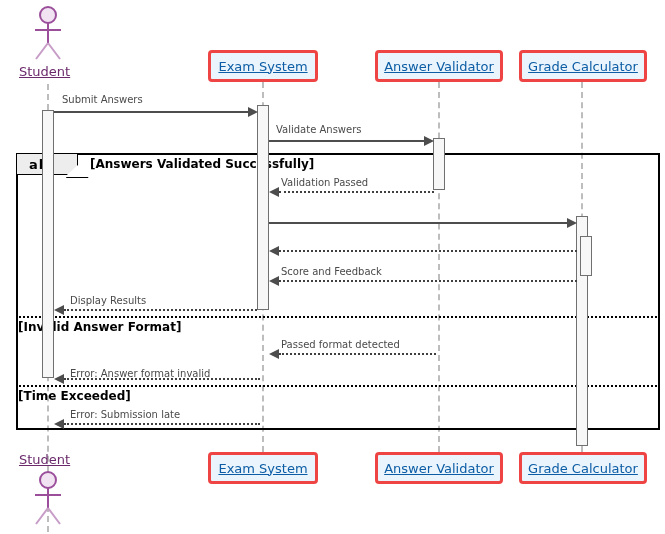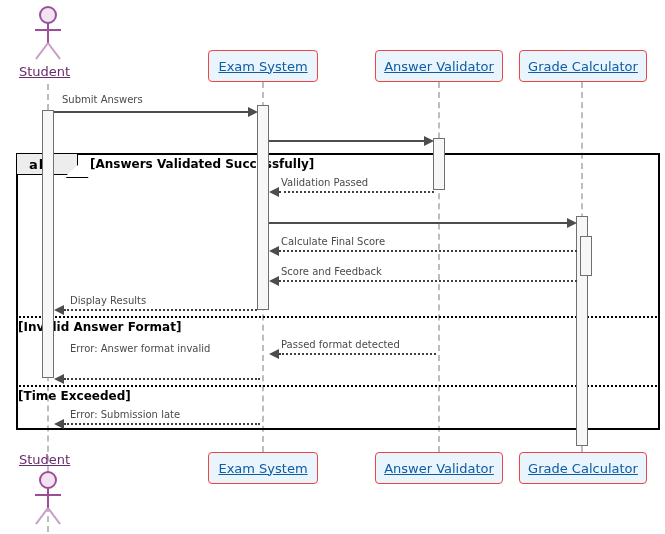--- a/index.html
+++ b/index.html
@@ -10,21 +10,21 @@
     font-family:"DejaVu Sans","Liberation Sans",sans-serif;
     overflow:hidden;
   }
   #diagram{position:relative;width:665px;height:534px;}
 
   
   .pbox{
     position:absolute;
     box-sizing:border-box;
     background:#EAF4FC;
-    border:1px solid #ef4444;
+    border:3px solid #ef4444;
     border-radius:4px;
     display:flex;align-items:center;justify-content:center;
   }
   .pbox .plabel{
     font-size:13px;
     color:#0C5DA5;
     text-decoration:underline;
     white-space:nowrap;
     letter-spacing:0px;
   }
@@ -150,47 +150,47 @@
   <div class="activation" style="left:42px;  top:110px; height:268px;"></div>
   <div class="activation" style="left:257px; top:105px; height:205px;"></div>
   <div class="activation" style="left:433px; top:138px; height:52px;"></div>
   <div class="activation" style="left:576px; top:216px; height:230px;"></div>
   <div class="activation" style="left:580px; top:236px; height:40px;"></div>
 
   <div class="msg-text" style="left:62px; top:94px;">Submit Answers</div>
   <div class="msg-line" style="left:54px; top:111px; width:199px;"></div>
   <div class="arrow-head arrow-right" style="left:248px; top:107px;"></div>
 
+  <div class="msg-text" style="left:276px; top:124px;">Validate Answers</div>
   <div class="msg-line" style="left:269px; top:140px; width:160px;"></div>
   <div class="arrow-head arrow-right" style="left:424px; top:136px;"></div>
 
   <div class="msg-text" style="left:281px; top:177px;text-align:center;">Validation Passed</div>
   <div class="msg-line dotted" style="left:279px; top:191px; width:155px;"></div>
   <div class="arrow-head arrow-left" style="left:269px; top:187px;"></div>
 
   <div class="msg-line" style="left:269px; top:222px; width:303px;"></div>
   <div class="arrow-head arrow-right" style="left:567px; top:218px;"></div>
 
-  <div class="msg-text" style="left:281px; top:236px;">Calculate Final Score</div>
   <div class="msg-line dotted" style="left:279px; top:250px; width:298px;"></div>
   <div class="arrow-head arrow-left" style="left:269px; top:246px;"></div>
 
   <div class="msg-text" style="left:281px; top:266px;">Score and Feedback</div>
   <div class="msg-line dotted" style="left:279px; top:280px; width:298px;"></div>
   <div class="arrow-head arrow-left" style="left:269px; top:276px;"></div>
 
   <div class="msg-text" style="left:70px; top:295px;">Display Results</div>
   <div class="msg-line dotted" style="left:64px; top:309px; width:193px;"></div>
   <div class="arrow-head arrow-left" style="left:54px; top:305px;"></div>
 
   <div class="msg-text" style="left:281px; top:339px;">Passed format detected</div>
   <div class="msg-line dotted" style="left:279px; top:353px; width:157px;"></div>
   <div class="arrow-head arrow-left" style="left:269px; top:349px;"></div>
 
-  <div class="msg-text" style="left:70px; top:343px;">Error: Answer format invalid</div>
+  <div class="msg-text" style="left:70px; top:368px;">Error: Answer format invalid</div>
   <div class="msg-line dotted" style="left:64px; top:378px; width:196px;"></div>
   <div class="arrow-head arrow-left" style="left:54px; top:374px;"></div>
 
   <div class="msg-text" style="left:70px; top:409px;">Error: Submission late</div>
   <div class="msg-line dotted" style="left:64px; top:423px; width:196px;"></div>
   <div class="arrow-head arrow-left" style="left:54px; top:419px;"></div>
 
   <svg class="actor-svg" style="left:30px; top:6px;" width="36" height="56" viewBox="0 0 36 56">
     <circle cx="18" cy="9" r="8" fill="#F2E3F2" stroke="#9B4F9B" stroke-width="2"></circle>
     <line x1="18" y1="17" x2="18" y2="37" stroke="#9B4F9B" stroke-width="2"></line>

